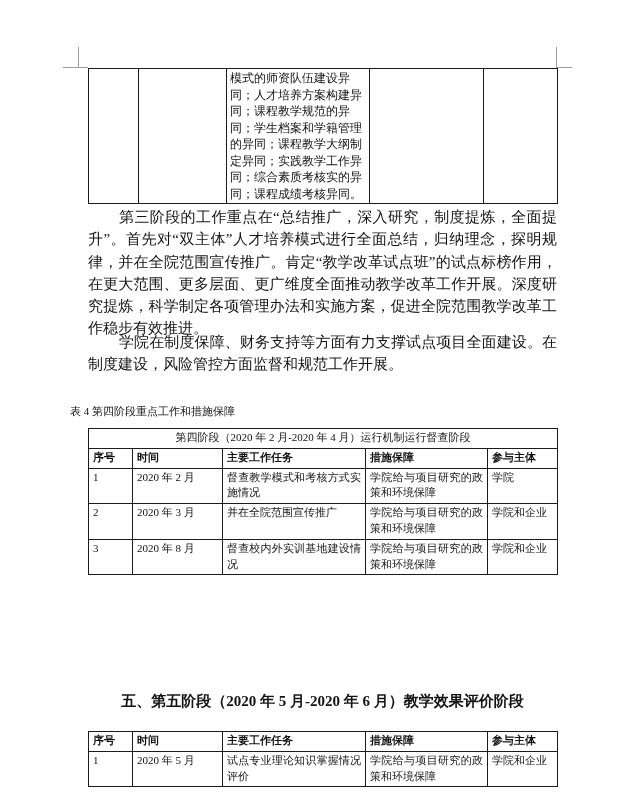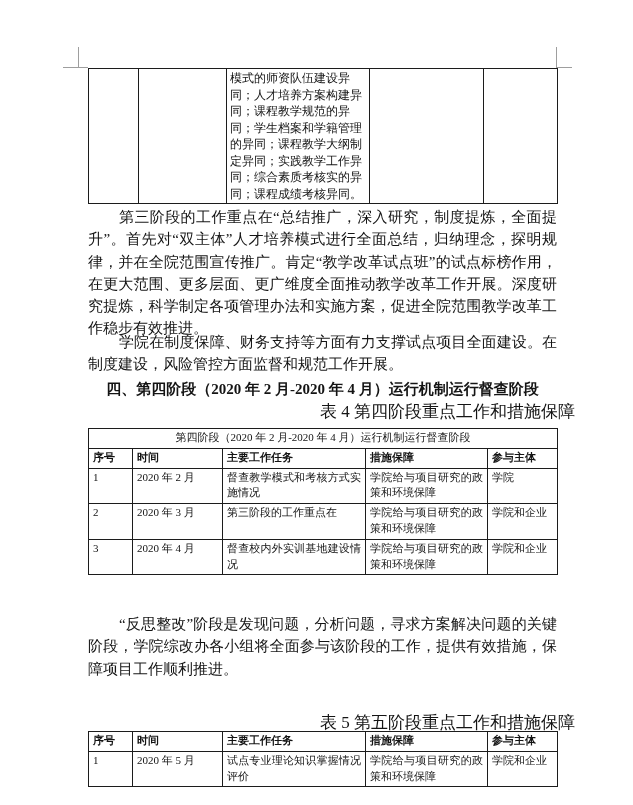--- a/index.html
+++ b/index.html
@@ -9,22 +9,22 @@
   
   .mark{position:absolute;background:#9e9e9e;}
 
   
   .para{position:absolute;left:88px;width:469px;font-size:15px;line-height:22.3px;
         text-align:justify;text-indent:31px;word-break:break-all;}
 
   
   .sec-heading{position:absolute;left:70px;width:505px;text-align:center;
                font-weight:bold;font-size:15px;line-height:20px;}
-  .tbl-caption{position:absolute;left:70px;width:505px;text-align:right;
-               font-size:17px;line-height:17px;}
+  .tbl-caption{position:absolute;left:70px;width:505px;text-align:left;
+               font-size:11px;line-height:17px;}
 
   
   .doc-table{position:absolute;border-collapse:collapse;table-layout:fixed;
              font-size:11px;line-height:15.8px;}
   .doc-table td{border:1.5px solid #1c1c1c;padding:1px 4px 2px;vertical-align:top;
                 text-align:left;word-break:break-all;}
   .doc-table tr[data-name="table-row"] td{text-align:justify;}
   .span-row td{text-align:center !important;height:15px;}
   .header-row td{height:14px;font-weight:bold;}
 
@@ -59,21 +59,20 @@
           <td data-name="table-cell">模式的师资队伍建设异<br>同；人才培养方案构建异<br>同；课程教学规范的异<br>同；学生档案和学籍管理<br>的异同；课程教学大纲制<br>定异同；实践教学工作异<br>同；综合素质考核实的异<br>同；课程成绩考核异同。</td>
           <td data-name="table-cell"></td>
           <td data-name="table-cell"></td>
         </tr>
       </tbody>
   </table>
 
   <div class="para" style="top:331px;" data-name="paragraph-stage3-support">学院在制度保障、财务支持等方面有力支撑试点项目全面建设。在制度建设，风险管控方面监督和规范工作开展。</div>
   <div class="para" style="top:206px;" data-name="paragraph-stage3-summary">第三阶段的工作重点在“总结推广，深入研究，制度提炼，全面提升”。首先对“双主体”人才培养模式进行全面总结，归纳理念，探明规律，并在全院范围宣传推广。肯定“教学改革试点班”的试点标榜作用，在更大范围、更多层面、更广维度全面推动教学改革工作开展。深度研究提炼，科学制定各项管理办法和实施方案，促进全院范围教学改革工作稳步有效推进。</div>
 
-  <div class="sec-heading" style="top:379px;" data-name="section4-heading">四、第四阶段（2020 年 2 月-2020 年 4 月）运行机制运行督查阶段</div>
   <div class="tbl-caption" style="top:403px;" data-name="table4-caption">表 4  第四阶段重点工作和措施保障</div>
 
   <table class="doc-table t4" data-name="stage4-table">
     <colgroup>
       <col style="width:44px">
         <col style="width:90px">
         <col style="width:143px">
       <col style="width:122px">
         <col style="width:70px">
     </colgroup>
@@ -91,37 +90,36 @@
     <tr data-name="table-row">
           <td data-name="table-cell">1</td>
           <td data-name="table-cell">2020 年 2 月</td>
           <td data-name="table-cell">督查教学模式和考核方式实施情况</td>
           <td data-name="table-cell">学院给与项目研究的政策和环境保障</td>
           <td data-name="table-cell">学院</td>
         </tr>
         <tr data-name="table-row">
           <td data-name="table-cell">2</td>
           <td data-name="table-cell">2020 年 3 月</td>
-          <td data-name="table-cell">第三阶段的工作重点在</td>
+          <td data-name="table-cell">并在全院范围宣传推广</td>
           <td data-name="table-cell">学院给与项目研究的政策和环境保障</td>
           <td data-name="table-cell">学院和企业</td>
         </tr>
         <tr data-name="table-row">
           <td data-name="table-cell">3</td>
-          <td data-name="table-cell">2020 年 4 月</td>
+          <td data-name="table-cell">2020 年 8 月</td>
           <td data-name="table-cell">督查校内外实训基地建设情况</td>
           <td data-name="table-cell">学院给与项目研究的政策和环境保障</td>
           <td data-name="table-cell">学院和企业</td>
         </tr>
       </tbody>
   </table>
 
-  <div class="para" style="top:613px;" data-name="paragraph-stage4-rectify">“反思整改”阶段是发现问题，分析问题，寻求方案解决问题的关键阶段，学院综改办各小组将全面参与该阶段的工作，提供有效措施，保障项目工作顺利推进。</div>
 
-  <div class="tbl-caption" style="top:714px;" data-name="table5-caption">表 5  第五阶段重点工作和措施保障</div>
+  <div class="sec-heading" style="top:691px;" data-name="section5-heading">五、第五阶段（2020 年 5 月-2020 年 6 月）教学效果评价阶段</div>
 
   <table class="doc-table t5" data-name="stage5-table">
     <colgroup>
       <col style="width:44px">
         <col style="width:90px">
         <col style="width:143px">
       <col style="width:122px">
         <col style="width:70px">
     </colgroup>
     <tbody>

